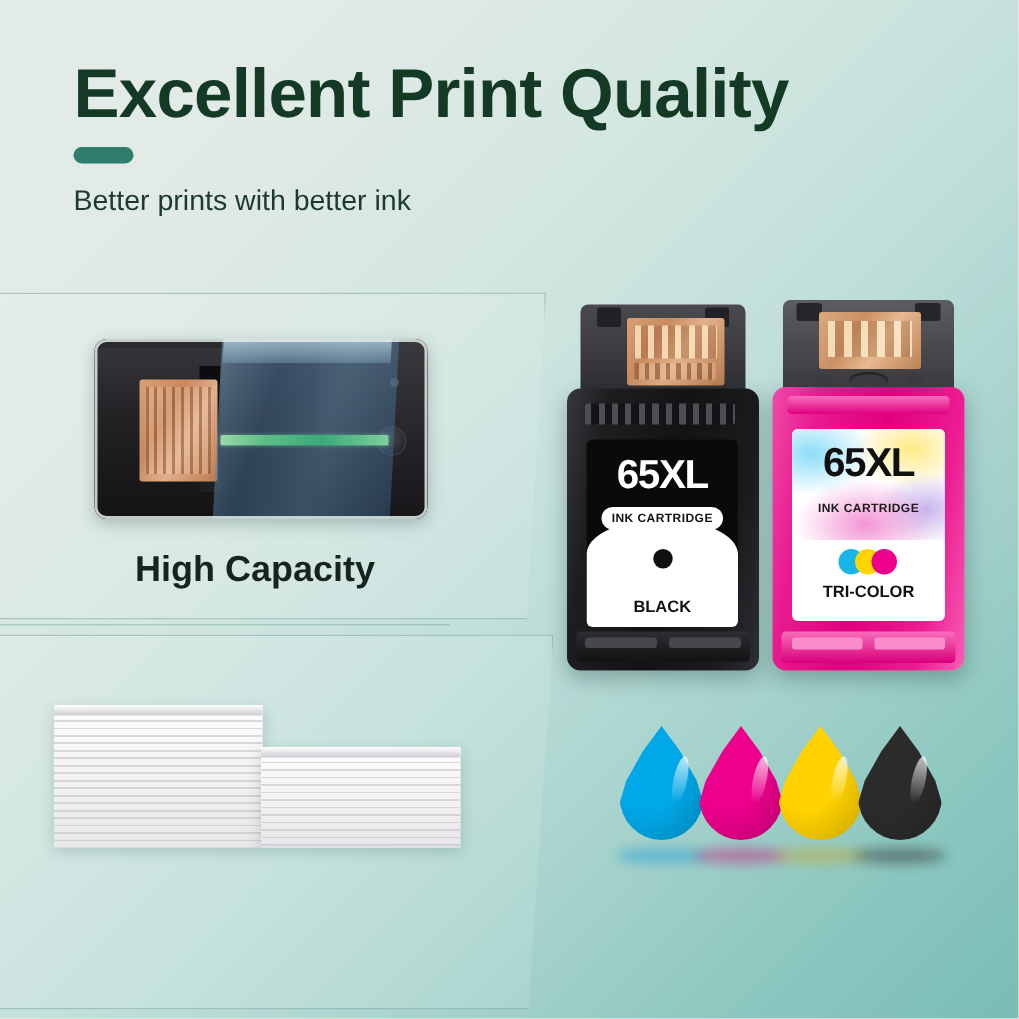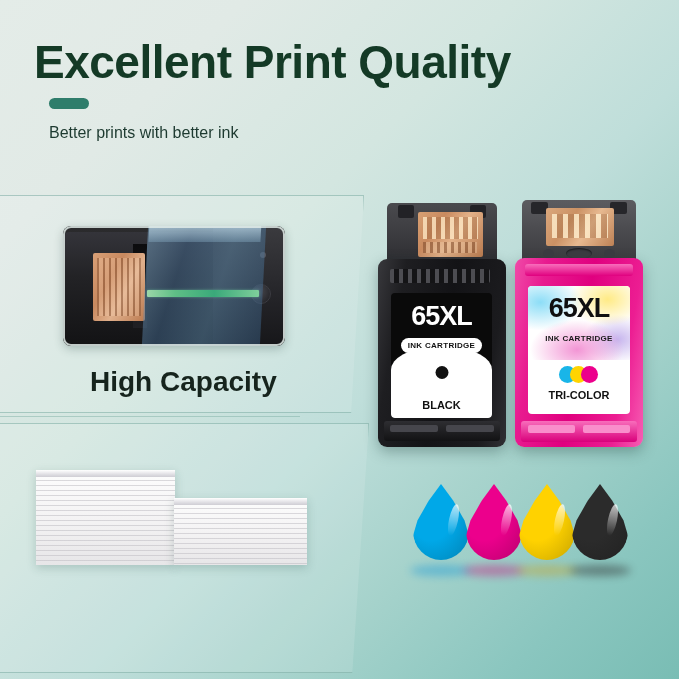--- a/index.html
+++ b/index.html
@@ -20,33 +20,33 @@
         #bfdeda 56%,
         #a5d2cb 72%,
         #8ac6bf 87%,
         #79bdb4 100%);
     overflow:hidden;
   }
 
   
   .header { position:absolute; left:0; top:0; width:679px; height:180px; }
   .title {
-    position:absolute; left:34px; top:35px;
+    position:absolute; left:49px; top:35px;
     font-size:46px; font-weight:700; letter-spacing:-0.5px;
     color:#143a26;
     white-space:nowrap;
   }
   .accent-dash {
     position:absolute; left:49px; top:98px;
     width:40px; height:11px; border-radius:6px;
     background:#2f7d6b;
   }
   .subtitle {
     position:absolute; left:49px; top:124px;
-    font-size:16px; font-weight:400; color:#1d3a30;
+    font-size:19px; font-weight:400; color:#1d3a30;
     white-space:nowrap;
   }
 
   
   .panel {
     position:absolute;
     border:1px solid rgba(120,170,160,.55);
     background:rgba(255,255,255,.12);
   }
   .panel-top {
@@ -57,21 +57,21 @@
     left:-3px; top:423px; width:372px; height:250px;
     clip-path:polygon(0 0, 100% 0, 95.5% 100%, 0 100%);
   }
   .divider-line {
     position:absolute; left:0; top:416px; width:300px; height:1px;
     background:rgba(120,170,160,.45);
   }
 
   .feature-label {
     position:absolute;
-    font-size:28px; font-weight:700; color:#16241d;
+    font-size:24px; font-weight:700; color:#16241d;
     white-space:nowrap;
   }
   .lbl-capacity { left:90px; top:366px; }
   .lbl-yield    { left:71px; top:588px; }
   .lbl-bright   { left:428px; top:605px; font-size:21px; }
 
   
   .printhead {
     position:absolute; left:63px; top:226px; width:222px; height:120px;
     border-radius:8px;

